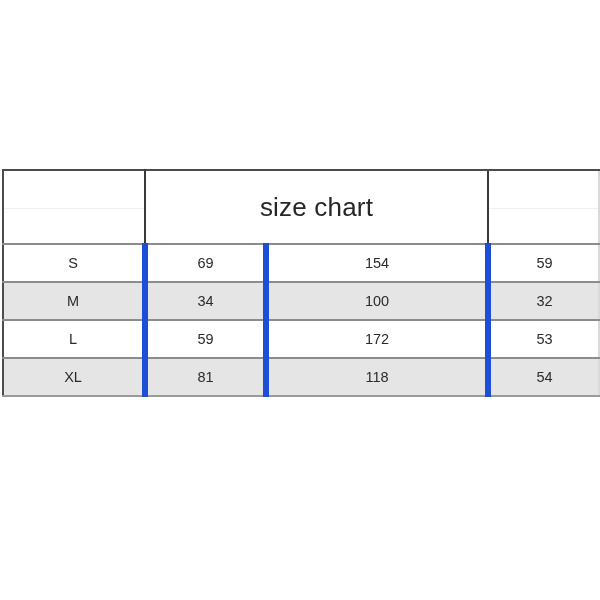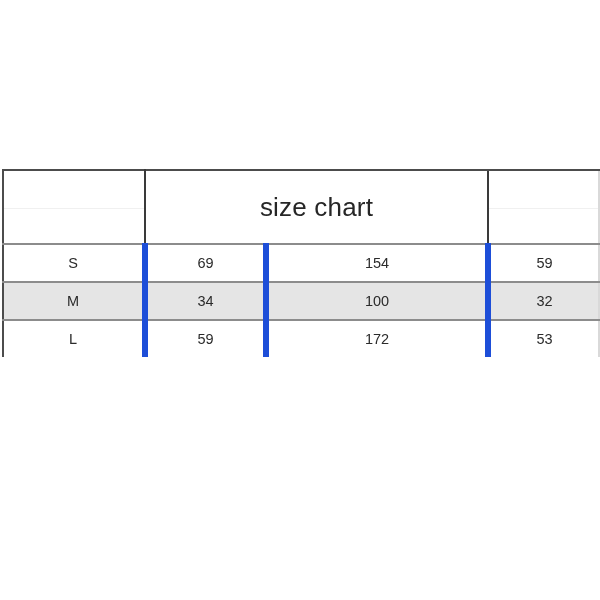--- a/index.html
+++ b/index.html
@@ -165,17 +165,23 @@
           <td>34</td>
           <td>100</td>
           <td>32</td>
         </tr>
         <tr class="data-row odd">
           <td>L</td>
           <td>59</td>
           <td>172</td>
           <td>53</td>
         </tr>
+        <tr class="data-row even last">
+          <td>XL</td>
+          <td>81</td>
+          <td>118</td>
+          <td>54</td>
+        </tr>
       </tbody>
     </table>
   </div>
 
 </div>
 
 </body></html>

